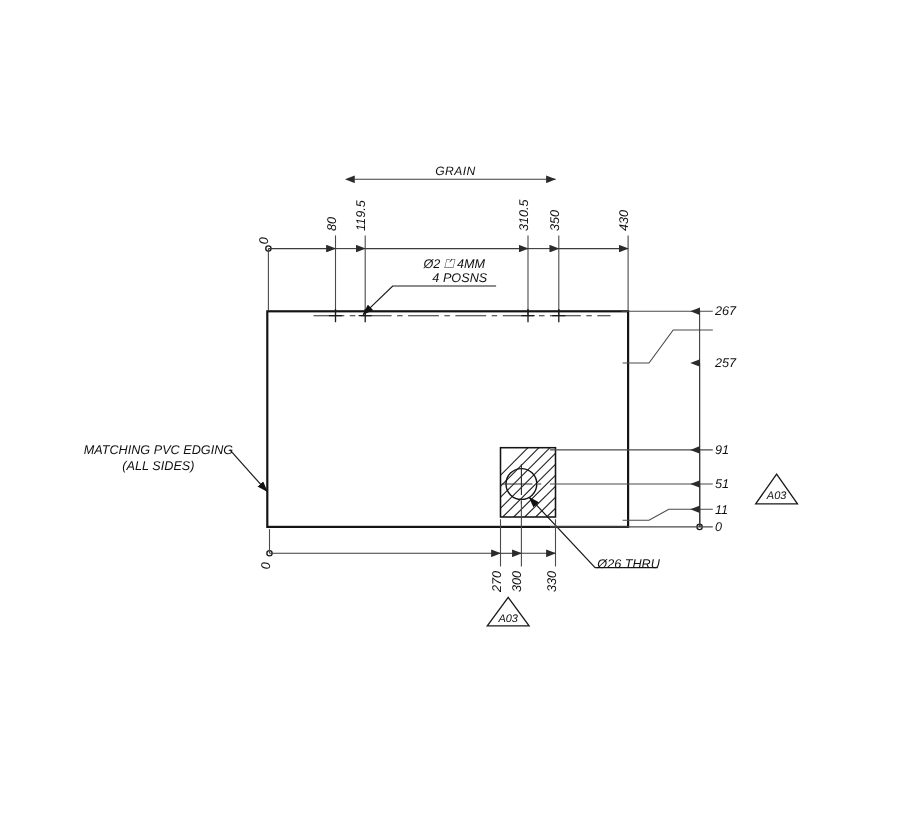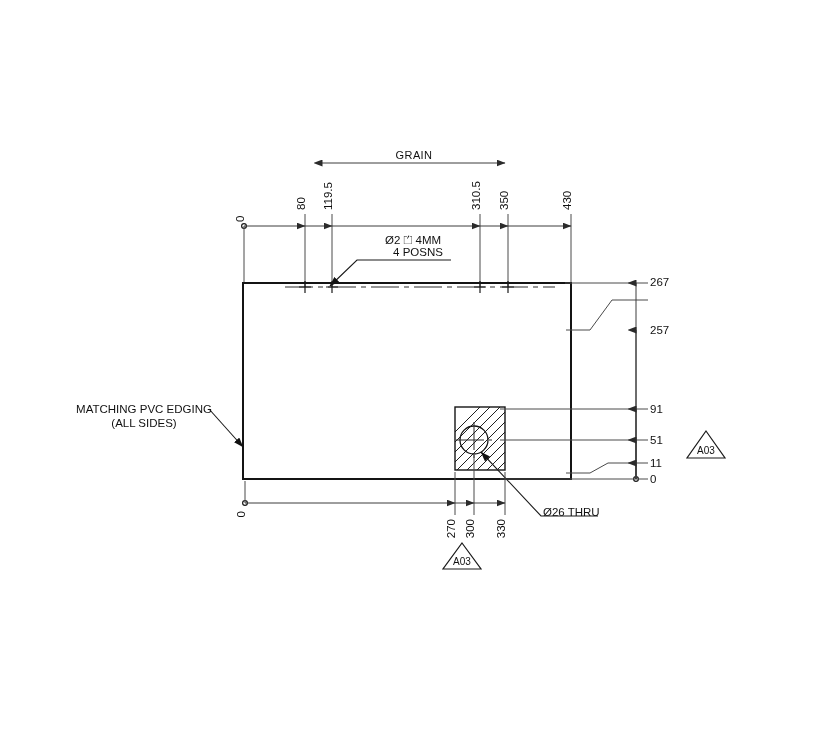--- a/index.html
+++ b/index.html
@@ -11,20 +11,21 @@
     width: 840px;
     height: 750px;
     font-family: "Liberation Sans", sans-serif;
     color: #000000;
     overflow: hidden;
   }
   #drawing-root {
     position: relative;
     width: 764px;
     height: 750px;
+    font-style: italic;
   }
   svg#drawing {
     display: block;
     width: 840px;
     height: 750px;
   }
   .solid {
     stroke: #1a1a1a;
     fill: none;
   }

